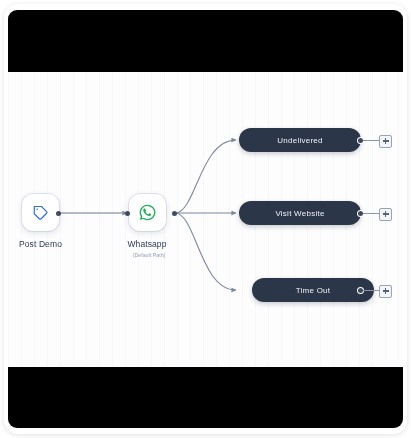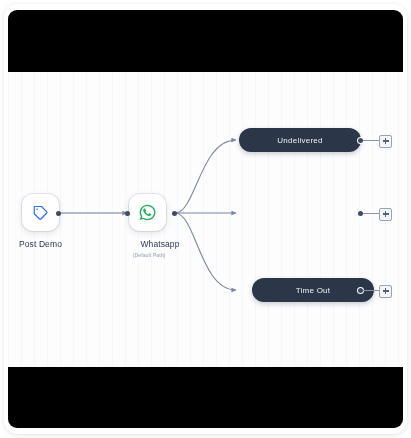--- a/index.html
+++ b/index.html
@@ -187,33 +187,36 @@
       <div class="sqnode" style="left:121px; top:122px;">
         <span>
           <svg width="19" height="19" viewBox="0 0 24 24">
             <path fill="#23af5d" d="M12 2.1A9.85 9.85 0 0 0 3.5 17l-1.2 4.4 4.5-1.2A9.85 9.85 0 1 0 12 2.1zm0 1.7a8.15 8.15 0 1 1-4.2 15.1l-.3-.2-2.7.7.7-2.6-.2-.3A8.15 8.15 0 0 1 12 3.8z"></path>
             <path fill="#23af5d" d="M9.3 7.4c-.2-.4-.4-.4-.6-.4h-.5c-.2 0-.5.1-.7.4s-.9.9-.9 2.1.9 2.4 1 2.6c.1.2 1.7 2.8 4.3 3.8 2.1.8 2.6.7 3 .6.5-.1 1.5-.6 1.7-1.2.2-.6.2-1.1.1-1.2l-.5-.3-1.6-.8c-.2-.1-.4-.1-.6.1l-.8 1c-.1.2-.3.2-.5.1-.2-.1-1-.4-1.9-1.2-.7-.6-1.2-1.4-1.3-1.6-.1-.2 0-.3.1-.4l.4-.5c.1-.2.2-.3.2-.5s0-.3-.1-.4l-.8-1.8z"></path>
           </svg>
         </span>
       </div>
       <div class="dot" style="left:117px; top:138.5px;"></div>
       <div class="dot" style="left:164px; top:138.5px;"></div>
-      <div class="nodelabel" style="left:117px; top:167px; width:70px;">Whatsapp</div>
+      <div class="nodelabel" style="left:104px; top:167px; width:70px;">Whatsapp</div>
       <div class="nodesub" style="left:106px; top:180px; width:70px;">(Default Path)</div>
 
       <div class="pill" style="left:231px; top:56px;">
         <span>Undelivered</span>
       </div>
       <div class="handle" style="left:350px; top:65.5px;"></div>
       <div class="stub" style="left:355px; top:68px; width:17px;"></div>
       <div class="addbtn" style="left:371px; top:62.5px;">
         <span class="plus-h"></span>
         <span class="plus-v"></span>
       </div>
 
+      <div class="pill" style="left:231px; top:129px;">
+        <span>Visit Website</span>
+      </div>
       <div class="handle" style="left:350px; top:138.5px;"></div>
       <div class="stub" style="left:355px; top:141px; width:17px;"></div>
       <div class="addbtn" style="left:371px; top:135.5px;">
         <span class="plus-h"></span>
         <span class="plus-v"></span>
       </div>
 
       <div class="pill" style="left:244px; top:206px;">
         <span>Time Out</span>
       </div>

